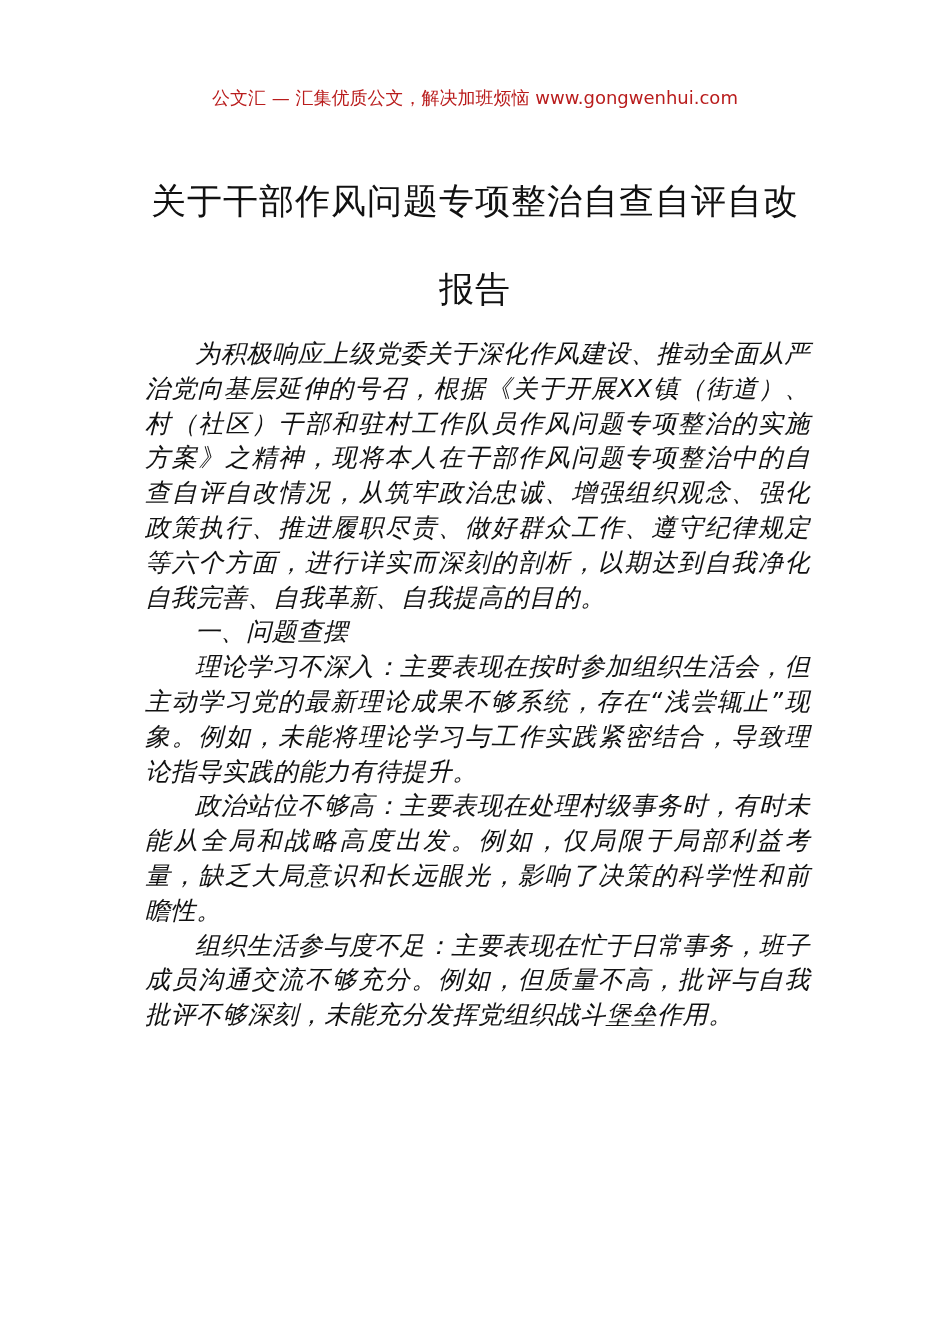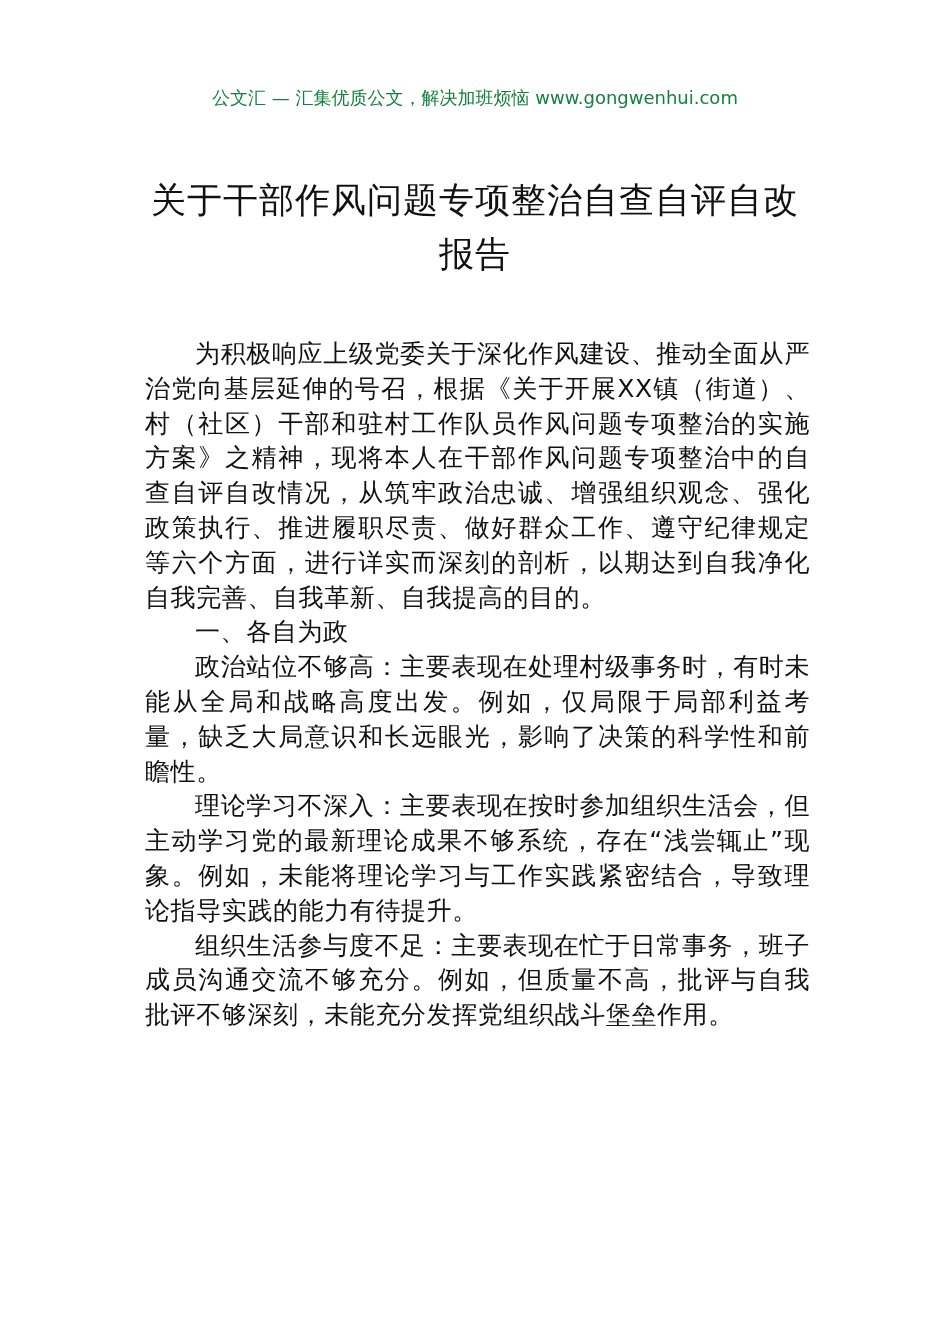--- a/index.html
+++ b/index.html
@@ -16,64 +16,64 @@
       color: #111111;
     }
     .page-header {
       position: absolute;
       top: 84px;
       left: 0;
       width: 950px;
       text-align: center;
       font-size: 18px;
       line-height: 28px;
-      color: #15803d;
+      color: #b91c1c;
       letter-spacing: 0px;
     }
     .title {
       position: absolute;
       left: 0;
       width: 950px;
       text-align: center;
       font-size: 35px;
       line-height: 46px;
       color: #111111;
       letter-spacing: 1px;
-      font-family: Liberation Serif, serif;
     }
     .title-line1 { top: 178px; }
-    .title-line2 { top: 232px; }
+    .title-line2 { top: 266px; }
     .content {
       position: absolute;
       top: 337px;
       left: 145px;
       width: 665px;
       font-size: 25px;
       line-height: 34.8px;
       letter-spacing: 0.6px;
       text-align: justify;
     }
     .content p {
       margin: 0;
       text-indent: 2em;
+      font-style: italic;
     }
     .content p.heading {
       text-indent: 2em;
     }
     .content p.sub-heading {
       text-indent: 1.6em;
     }
   </style>
 </head>
 <body>
 
 <div class="page-header">公文汇 — 汇集优质公文，解决加班烦恼 www.gongwenhui.com</div>
 
 <div class="title title-line1">关于干部作风问题专项整治自查自评自改</div>
 <div class="title title-line2">报告</div>
 
 <div class="content">
   <p>为积极响应上级党委关于深化作风建设、推动全面从严治党向基层延伸的号召，根据《关于开展XX镇（街道）、村（社区）干部和驻村工作队员作风问题专项整治的实施方案》之精神，现将本人在干部作风问题专项整治中的自查自评自改情况，从筑牢政治忠诚、增强组织观念、强化政策执行、推进履职尽责、做好群众工作、遵守纪律规定等六个方面，进行详实而深刻的剖析，以期达到自我净化自我完善、自我革新、自我提高的目的。</p>
-  <p class="heading">一、各自为政</p>
+  <p class="heading">一、问题查摆</p>
+  <p>理论学习不深入：主要表现在按时参加组织生活会，但主动学习党的最新理论成果不够系统，存在“浅尝辄止”现象。例如，未能将理论学习与工作实践紧密结合，导致理论指导实践的能力有待提升。</p>
   <p>政治站位不够高：主要表现在处理村级事务时，有时未能从全局和战略高度出发。例如，仅局限于局部利益考量，缺乏大局意识和长远眼光，影响了决策的科学性和前瞻性。</p>
-  <p>理论学习不深入：主要表现在按时参加组织生活会，但主动学习党的最新理论成果不够系统，存在“浅尝辄止”现象。例如，未能将理论学习与工作实践紧密结合，导致理论指导实践的能力有待提升。</p>
   <p>组织生活参与度不足：主要表现在忙于日常事务，班子成员沟通交流不够充分。例如，但质量不高，批评与自我批评不够深刻，未能充分发挥党组织战斗堡垒作用。</p>
 </div>
 
 </body></html>

